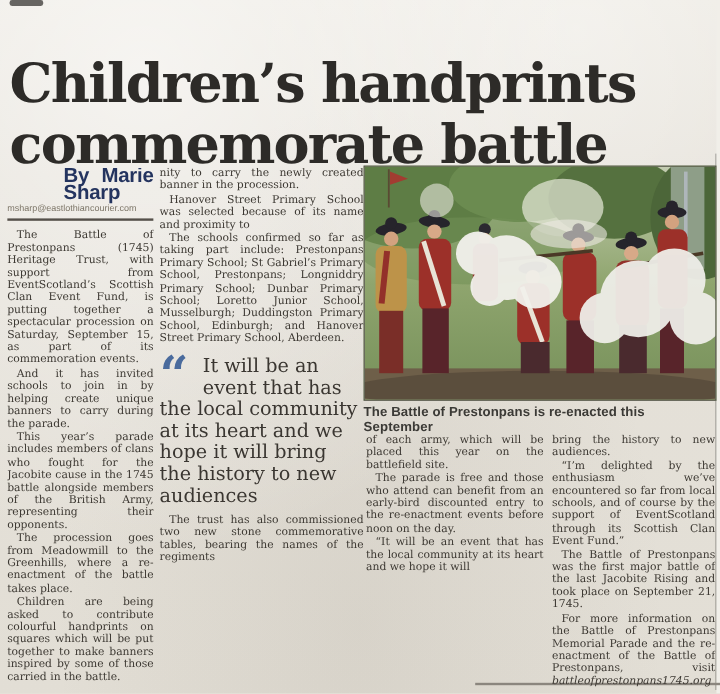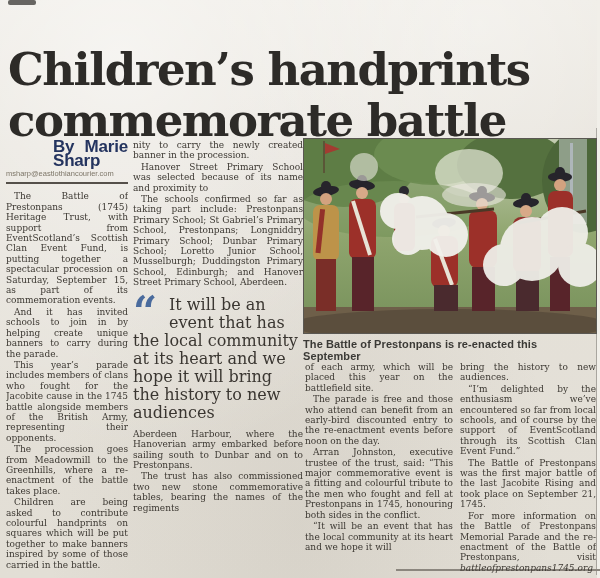--- a/index.html
+++ b/index.html
@@ -85,21 +85,20 @@
 
   </div>
 
   <div class="col col2">
     <p>nity to carry the newly created banner in the procession.</p>
     <p class="ind">Hanover Street Primary School was selected because of its name and proximity to</p>
     <p class="ind">The schools confirmed so far as taking part include: Prestonpans Primary School; St Gabriel’s Primary School, Prestonpans; Longniddry Primary School; Dunbar Primary School; Loretto Junior School, Musselburgh; Duddingston Primary School, Edinburgh; and Hanover Street Primary School, Aberdeen.</p>
     <div class="pullquote">
       <span class="qmark">“</span><span>It will be an event that has the local community at its heart and we hope it will bring the history to new audiences</span>
     </div>
-    <p>Aberdeen Harbour, where the Hanoverian army embarked before sailing south to Dunbar and on to Prestonpans.</p>
     <p class="ind">The trust has also commissioned two new stone commemorative tables, bearing the names of the regiments</p>
   </div>
 
   <div class="photo">
     <svg width="292" height="194" viewBox="0 0 292 194">
       <defs>
         <linearGradient id="gSky" x1="0" y1="0" x2="0" y2="1">
           <stop offset="0" stop-color="#c3ccb1"></stop>
           <stop offset="0.5" stop-color="#8fa56e"></stop>
           <stop offset="1" stop-color="#76905a"></stop>
@@ -180,21 +179,20 @@
       </g>
       <ellipse cx="170" cy="56" rx="32" ry="12" fill="#eceae2" opacity="0.6"></ellipse>
       <circle cx="60" cy="28" r="14" fill="#e9e8df" opacity="0.6"></circle>
     </svg>
   </div>
   <div class="caption">The Battle of Prestonpans is re-enacted this September</div>
 
   <div class="col col3">
     <p>of each army, which will be placed this year on the battlefield site.</p>
     <p class="ind">The parade is free and those who attend can benefit from an early-bird discounted entry to the re-enactment events before noon on the day.</p>
-    <p class="ind">Arran Johnston, executive trustee of the trust, said: “This major commemorative event is a fitting and colourful tribute to the men who fought and fell at Prestonpans in 1745, honouring both sides in the conflict.</p>
     <p class="ind">“It will be an event that has the local community at its heart and we hope it will</p>
   </div>
 
   <div class="col col4">
     <p>bring the history to new audiences.</p>
     <p class="ind">“I’m delighted by the enthusiasm we’ve encountered so far from local schools, and of course by the support of EventScotland through its Scottish Clan Event Fund.”</p>
     <p class="ind">The Battle of Prestonpans was the first major battle of the last Jacobite Rising and took place on September 21, 1745.</p>
     <p class="ind"><span>For more information on the Battle of Prestonpans Memorial Parade and the re-enactment of the Battle of Prestonpans, visit </span><span class="tail-italic">battleofprestonpans1745.org</span></p>
   </div>
 

